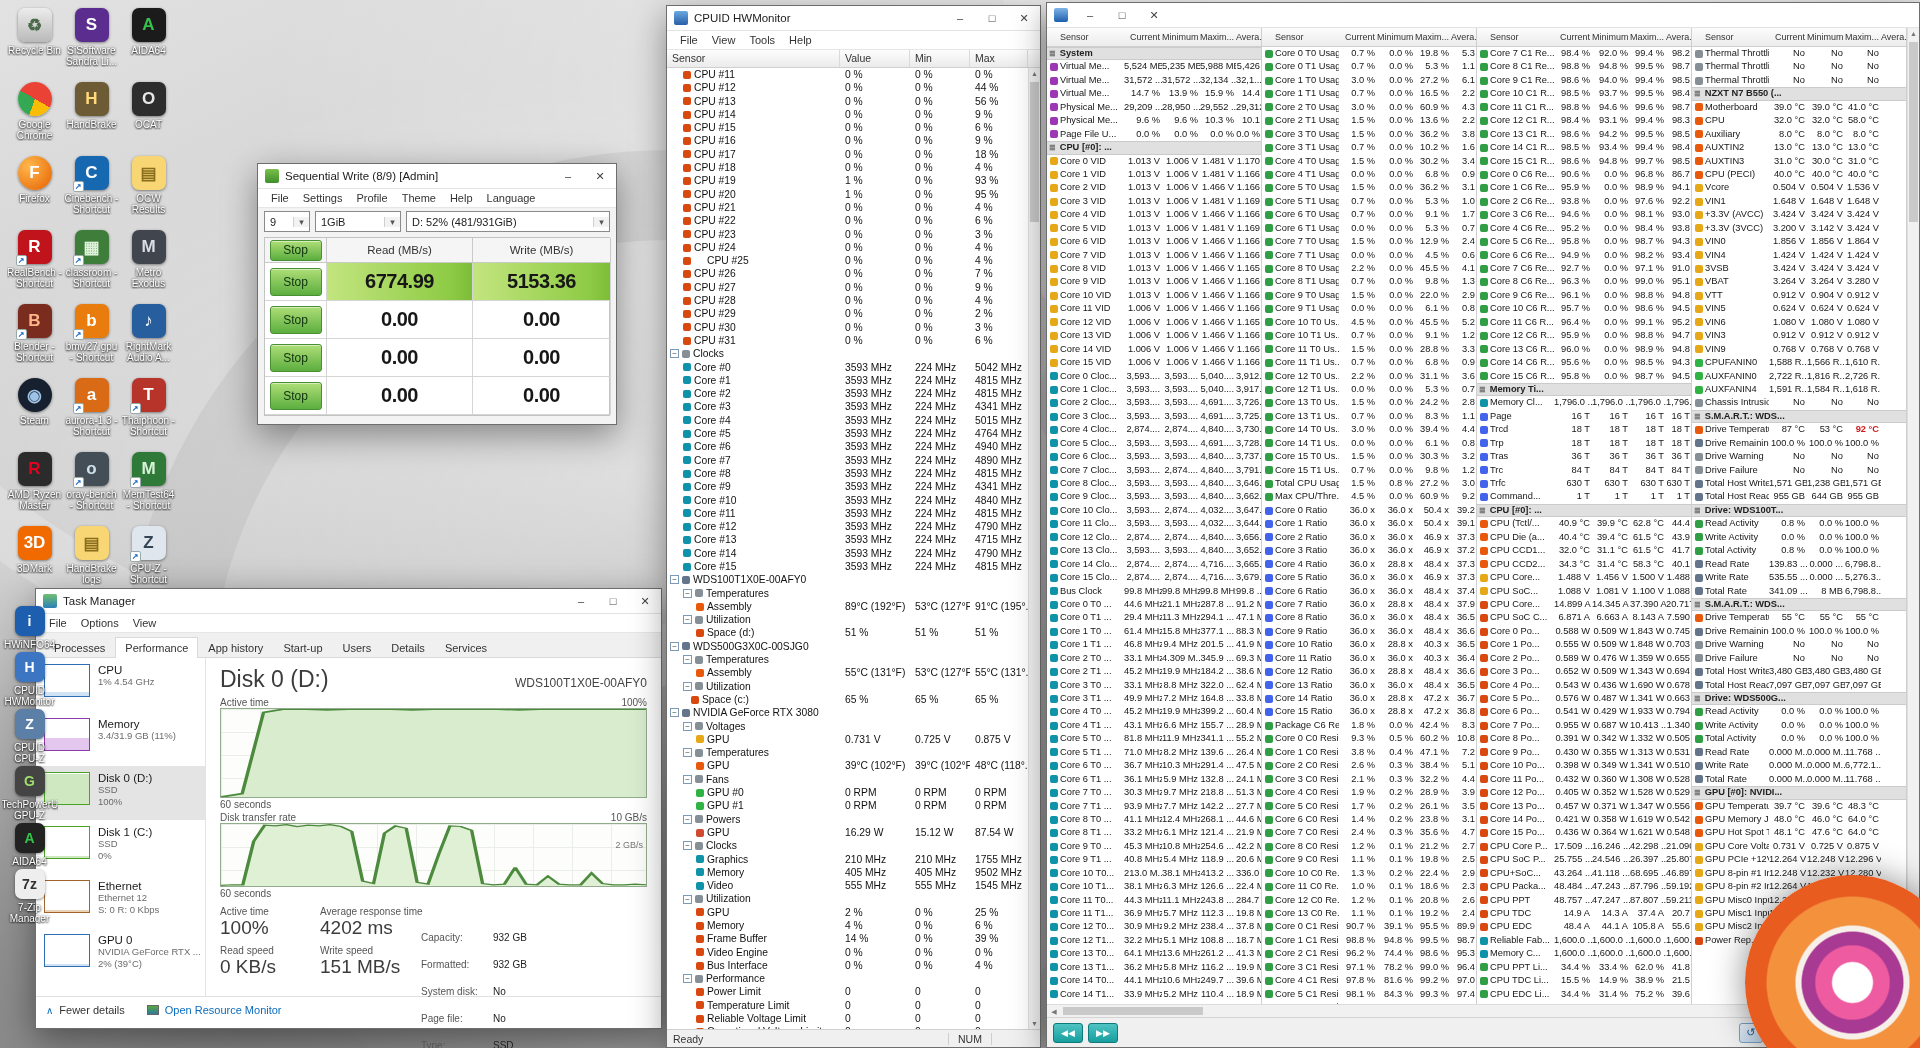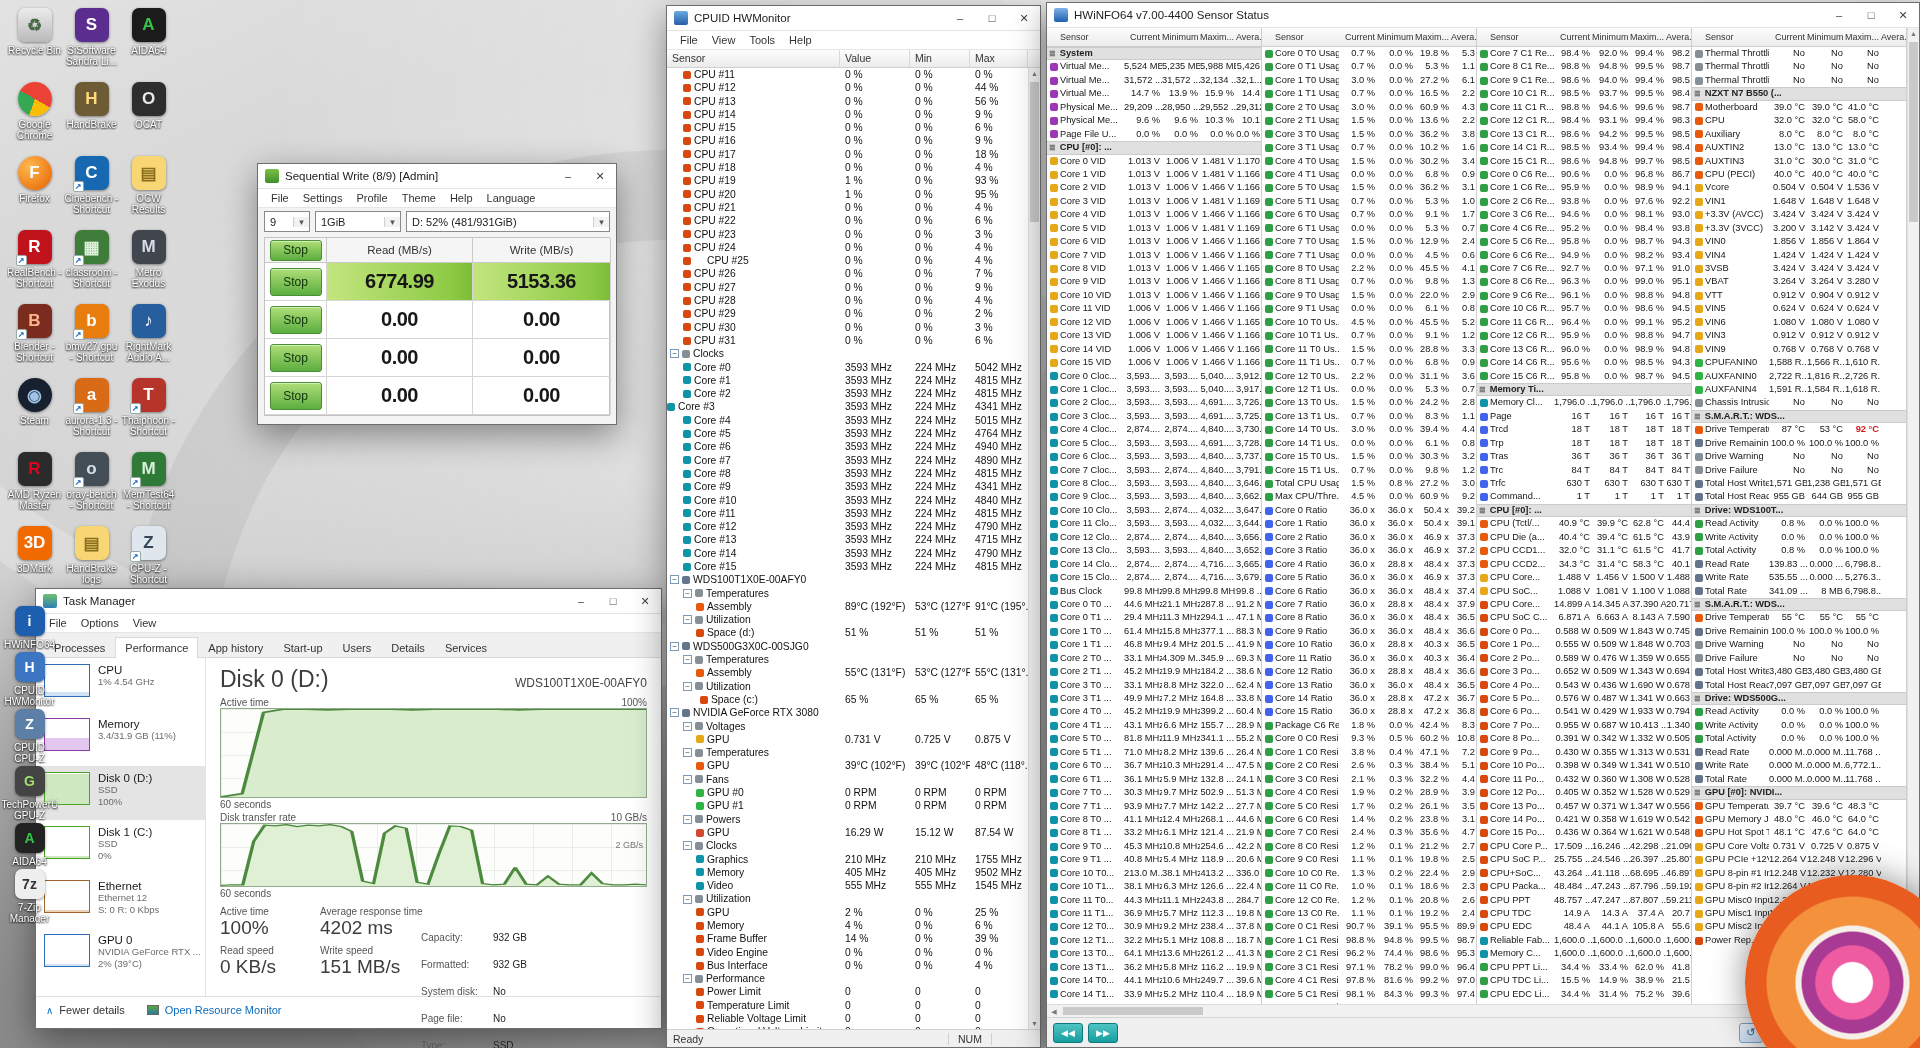--- a/index.html
+++ b/index.html
@@ -778,21 +778,21 @@
       <div class="hwm-row">
         <div class="sensor" style="padding-left: 16px;">
           <span class="mini" style="background: rgb(15, 147, 168);"></span>
           <span>Core #2</span>
         </div>
         <div class="v">3593 MHz</div>
         <div class="v">224 MHz</div>
         <div class="v">4815 MHz</div>
       </div>
       <div class="hwm-row">
-        <div class="sensor" style="">
+        <div class="sensor" style="padding-left: 16px;">
           <span class="mini" style="background: rgb(15, 147, 168);"></span>
           <span>Core #3</span>
         </div>
         <div class="v">3593 MHz</div>
         <div class="v">224 MHz</div>
         <div class="v">4341 MHz</div>
       </div>
       <div class="hwm-row">
         <div class="sensor" style="padding-left: 16px;">
           <span class="mini" style="background: rgb(15, 147, 168);"></span>
@@ -982,21 +982,21 @@
         <div class="sensor" style="padding-left: 16px;">
           <span class="exp">−</span>
           <span class="mini" style="background: rgb(134, 142, 150);"></span>
           <span>Utilization</span>
         </div>
         <div class="v"></div>
         <div class="v"></div>
         <div class="v"></div>
       </div>
       <div class="hwm-row">
-        <div class="sensor" style="padding-left: 33px;">
+        <div class="sensor" style="padding-left: 24px;">
           <span class="mini" style="background: rgb(217, 72, 15);"></span>
           <span>Space (c:)</span>
         </div>
         <div class="v">65 %</div>
         <div class="v">65 %</div>
         <div class="v">65 %</div>
       </div>
       <div class="hwm-row">
         <div class="sensor" style="padding-left: 3px;">
           <span class="exp">−</span>
@@ -1238,21 +1238,20 @@
     </div>
   <div class="hwm-status">
     <span class="sleft">Ready</span>
     <span class="num">NUM</span>
   </div>
 </section>
 
 <section class="window hwi">
   <header class="titlebar">
     <span class="app-ico" style="background:linear-gradient(#7fb3e8,#1d5fae)"></span>
-    <span class="title">HWiNFO64 v7.00-4400 Sensor Status</span>
     <span class="cap-btns">
       <button class="cap">–</button>
       <button class="cap">□</button>
       <button class="cap">✕</button>
     </span>
   </header>
   <div class="hwi-panes" id="hwi-panes">
     <div class="pane">
         <div class="pane-head">
           <div></div>
@@ -1800,21 +1799,21 @@
           <div class="num">132.8 ...</div>
           <div class="num">24.1 M...</div>
         </div>
         <div class="hwi-row">
           <div class="ic">
             <i style="background: rgb(15, 147, 168);"></i>
           </div>
           <div>Core 7 T0 ...</div>
           <div class="num">30.3 MHz</div>
           <div class="num">9.7 MHz</div>
-          <div class="num">502.9 ...</div>
+          <div class="num">218.8 ...</div>
           <div class="num">51.3 M...</div>
         </div>
         <div class="hwi-row">
           <div class="ic">
             <i style="background: rgb(15, 147, 168);"></i>
           </div>
           <div>Core 7 T1 ...</div>
           <div class="num">93.9 MHz</div>
           <div class="num">7.7 MHz</div>
           <div class="num">142.2 ...</div>

